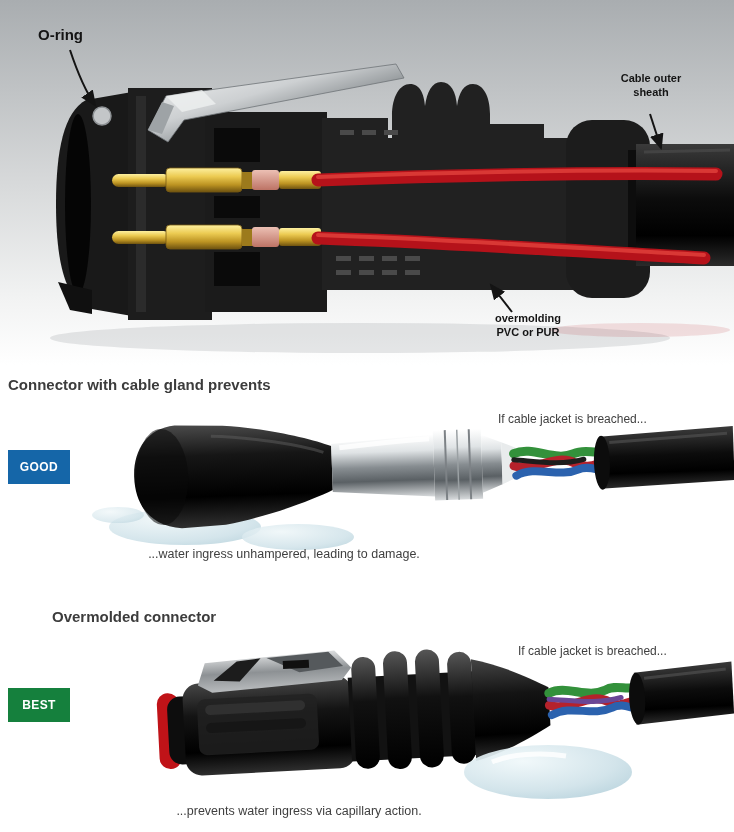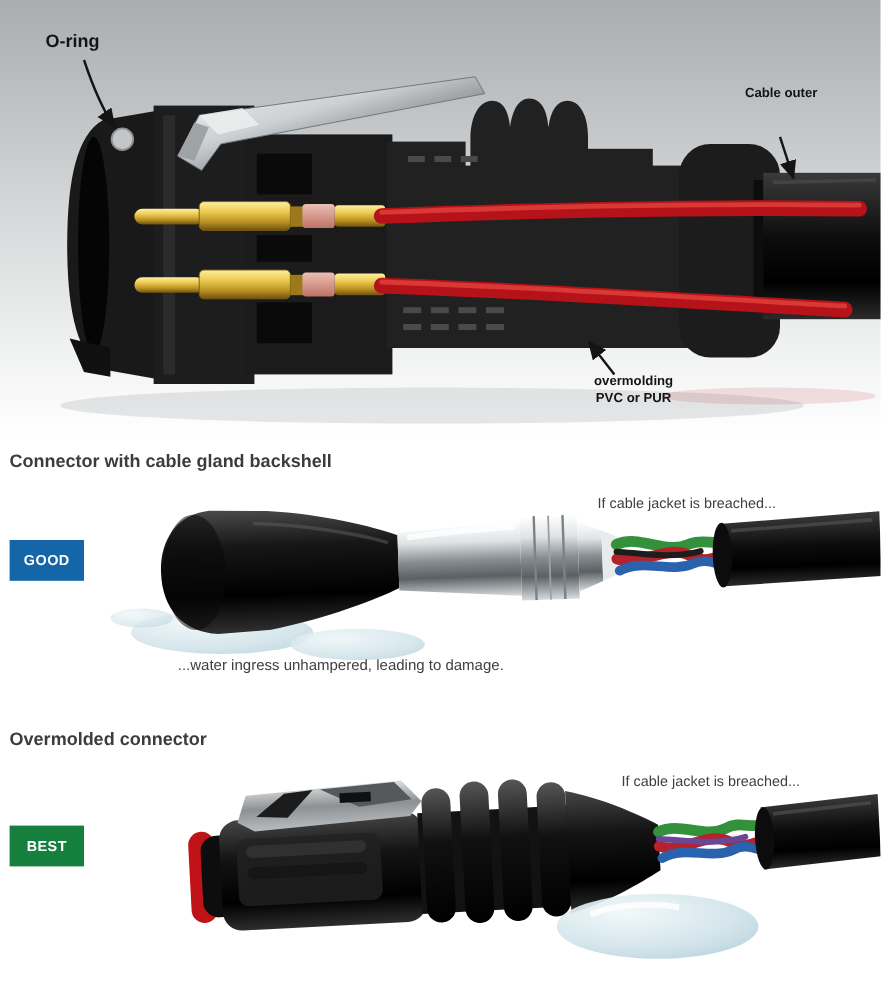--- a/index.html
+++ b/index.html
@@ -8,21 +8,21 @@
   .page { position: relative; width: 734px; height: 832px; background: #ffffff; overflow: hidden; }
   .hero { position: absolute; left: 0; top: 0; width: 734px; height: 365px; }
   .hero svg { display: block; }
   .lbl { position: absolute; color: #141414; }
   .lbl-oring { left: 38px; top: 26px; font-size: 15px; font-weight: 600; }
   .lbl-2line { font-weight: bold; font-size: 11px; line-height: 1.25; text-align: center; }
   .lbl-sheath { left: 584px; top: 72px; width: 134px; }
   .lbl-overmold { left: 446px; top: 312px; width: 164px; }
   .section-heading { position: absolute; left: 8px; font-size: 15px; font-weight: bold; color: #3c3c3c; }
   .heading-good { top: 376px; }
-  .heading-best { top: 608px; }
+  .heading-best { top: 608px; margin-left: 44px; }
   .badge { position: absolute; left: 8px; width: 62px; height: 34px; background: #1566a8;
            color: #fff; font-weight: bold; font-size: 12px; letter-spacing: .4px;
            display: flex; align-items: center; justify-content: center; }
   .badge-good { top: 450px; }
   .badge-best { top: 688px; }
   .figure { position: absolute; left: 0; width: 734px; }
   .figure-good { top: 405px; height: 155px; }
   .figure-best { top: 632px; height: 175px; }
   .annotation { position: absolute; font-size: 12px; color: #3f3f3f; }
   .annotation-good { left: 498px; top: 412px; }
@@ -151,28 +151,29 @@
       <g stroke="#141414" stroke-width="2" fill="none">
         <path d="M70,50 C78,74 86,92 95,105" marker-end="url(#ah)"></path>
         <path d="M650,114 L661,148" marker-end="url(#ah)"></path>
         <path d="M512,312 L491,285" marker-end="url(#ah)"></path>
       </g>
     </svg>
 
     <div class="lbl lbl-oring">O-ring</div>
     <div class="lbl lbl-2line lbl-sheath">
       <div>Cable outer</div>
+      <div>sheath</div>
     </div>
     <div class="lbl lbl-2line lbl-overmold">
       <div>overmolding</div>
       <div>PVC or PUR</div>
     </div>
   </div>
 
-  <div class="section-heading heading-good">Connector with cable gland backshell</div>
+  <div class="section-heading heading-good">Connector with cable gland prevents</div>
   <div class="badge badge-good" style="background: rgb(21, 102, 168);">GOOD</div>
 
   <div class="figure figure-good">
     <svg width="734" height="155" viewBox="0 0 734 155" xmlns="http://www.w3.org/2000/svg">
       <defs>
         <linearGradient id="blkGa" x1="0" y1="0" x2="0" y2="1">
           <stop offset="0" stop-color="#4a4a4a"></stop>
           <stop offset="0.3" stop-color="#161616"></stop>
           <stop offset="0.7" stop-color="#000000"></stop>
           <stop offset="1" stop-color="#303030"></stop>
@@ -312,14 +313,15 @@
       </g>
 
       <g>
         <ellipse cx="548" cy="140" rx="84" ry="27" fill="url(#wtrGb)" opacity="0.92"></ellipse>
         <path d="M492,130 C510,122 540,120 566,124" stroke="#ffffff" stroke-width="5" fill="none" opacity="0.8"></path>
       </g>
     </svg>
   </div>
 
   <div class="annotation annotation-best">If cable jacket is breached...</div>
+  <div class="caption caption-best">...prevents water ingress via capillary action.</div>
 
 </div>
 
 </body></html>

